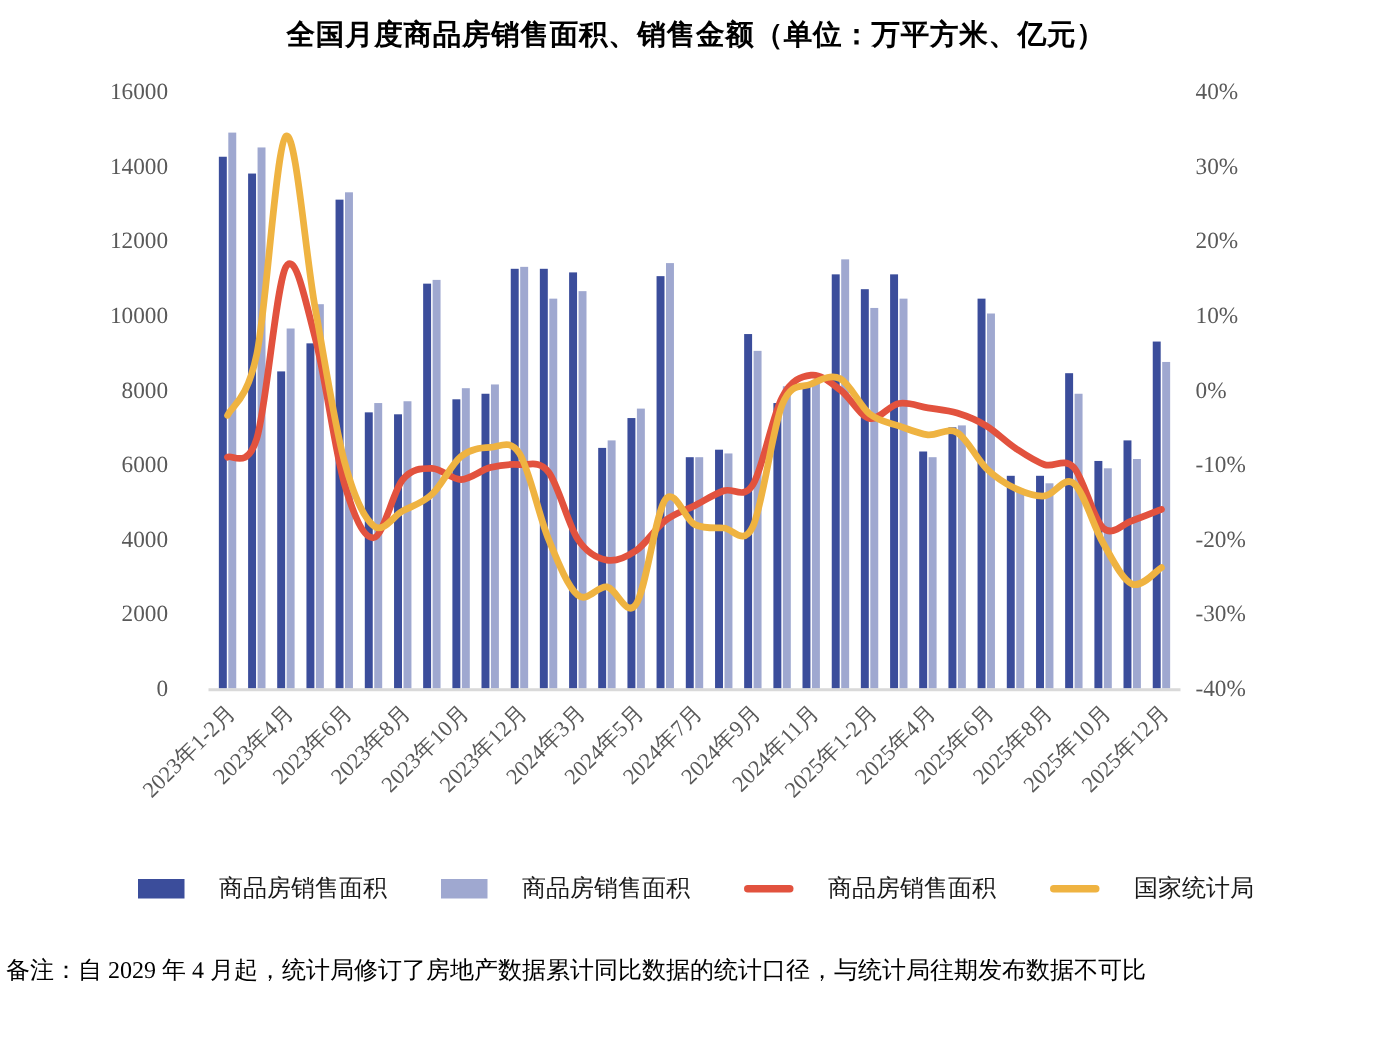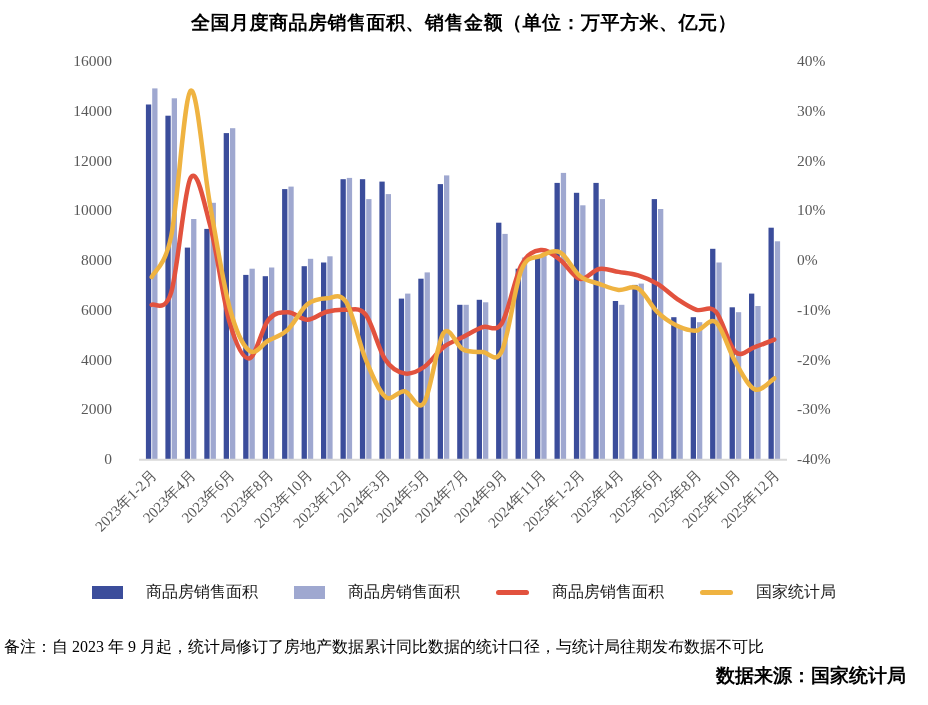--- a/index.html
+++ b/index.html
@@ -143,15 +143,14 @@
     <div class="legend-item">
       <span class="swatch-line" style="background: rgb(226, 82, 62);"></span>
       <span class="legend-label">商品房销售面积</span>
     </div>
     <div class="legend-item">
       <span class="swatch-line" style="background: rgb(239, 179, 65);"></span>
       <span class="legend-label">国家统计局</span>
     </div>
   </div>
 
-  <div class="note">备注：自 2023 年 9 月起，统计局修订了房地产数据累计同比数据的统计口径，与统计局往期发布数据不可比</div>
-  <div class="source">数据来源：国家统计局</div>
+  <div class="note">备注：自 2029 年 4 月起，统计局修订了房地产数据累计同比数据的统计口径，与统计局往期发布数据不可比</div>
 </div>
 
 </body></html>

